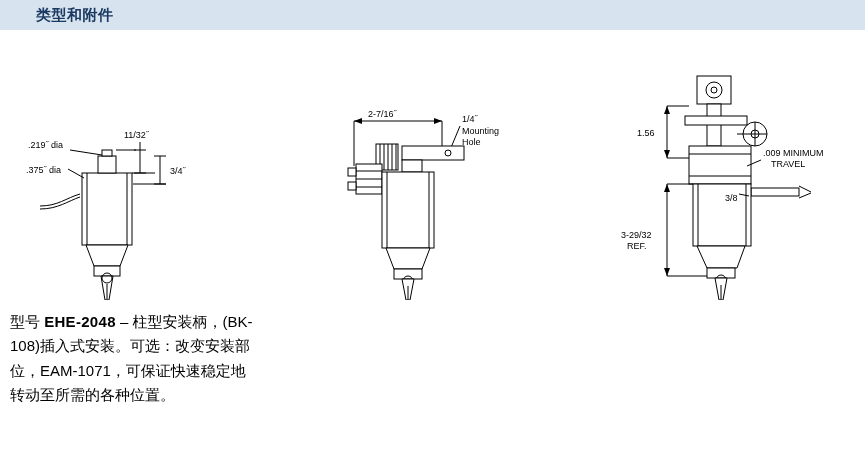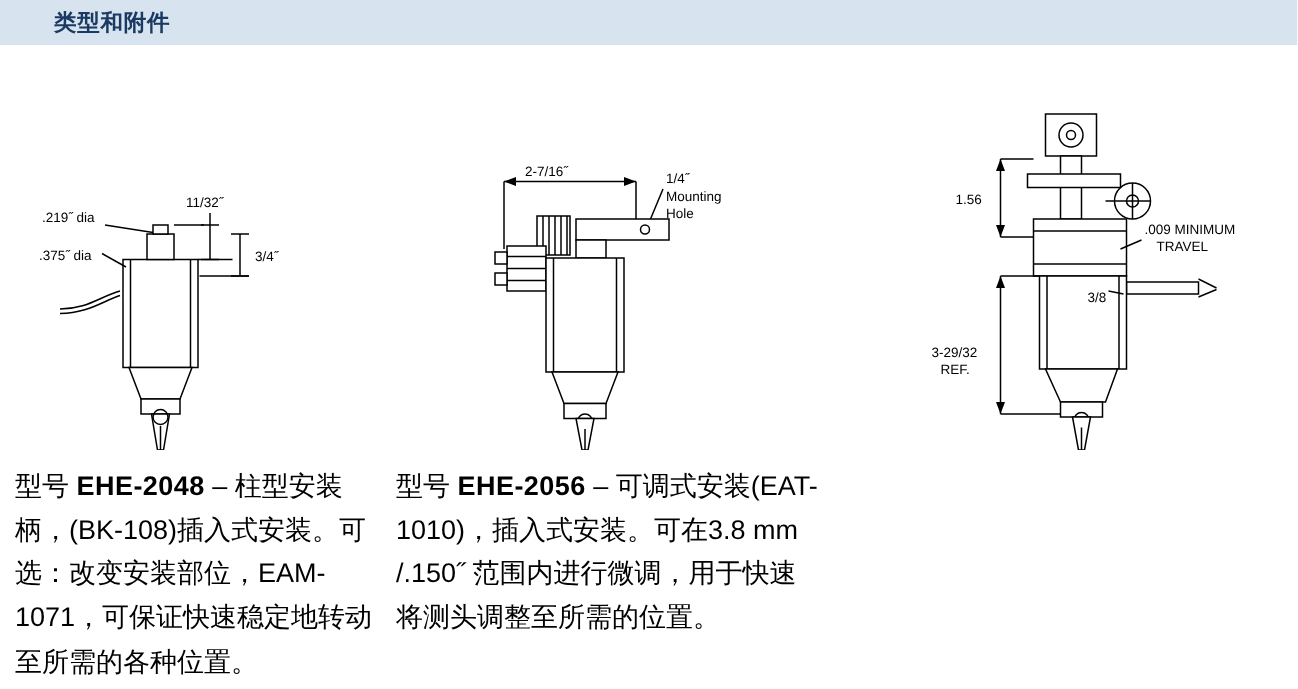--- a/index.html
+++ b/index.html
@@ -39,37 +39,37 @@
     top: 30px;
     width: 865px;
     height: 429px;
   }
   .col {
     position: absolute;
     top: 0;
     height: 429px;
   }
   .col-1 { left: 10px;  width: 272px; }
-  .col-2 { left: 264px; width: 290px; }
+  .col-2 { left: 282px; width: 290px; }
   .col-3 { left: 589px; width: 280px; }
 
   .figure {
     position: absolute;
     top: 8px;
     left: 0;
     width: 100%;
     height: 262px;
   }
   .figure svg { display: block; }
 
   .caption {
     position: absolute;
     top: 280px;
     left: 0;
-    font-size: 18px;
+    font-size: 15px;
     line-height: 1.62;
     color: #000;
   }
   .col-1 .caption { width: 245px; }
   .col-2 .caption { width: 282px; }
   .col-3 .caption { width: 258px; }
 
   .model-label {
     font-weight: bold;
     letter-spacing: 0.3px;
@@ -182,26 +182,20 @@
           <path d="M120 241 L132 241 L128 262 L124 262 Z" fill="#ffffff"></path>
           <line x1="126" y1="248" x2="126" y2="262"></line>
         </g>
         <g font-family="Liberation Sans, sans-serif" font-size="9" fill="#000">
           <text x="86" y="79">2-7/16˝</text>
           <text x="180" y="84">1/4˝</text>
           <text x="180" y="96">Mounting</text>
           <text x="180" y="107">Hole</text>
         </g>
       </svg>
-    </div>
-    <div class="caption">
-      <span>型号</span>
-      <span class="model-label">EHE-2056</span>
-      <span>–</span>
-      <span>可调式安装(EAT-1010)，插入式安装。可在3.8 mm /.150˝ 范围内进行微调，用于快速将测头调整至所需的位置。</span>
     </div>
   </div>
 
   <div class="col col-3">
     <div class="figure">
       <svg width="280" height="262" viewBox="0 0 280 262" xmlns="http://www.w3.org/2000/svg">
         <g fill="none" stroke="#000" stroke-width="1">
 
           <rect x="108" y="38" width="34" height="28" fill="#ffffff"></rect>
           <circle cx="125" cy="52" r="8"></circle>

